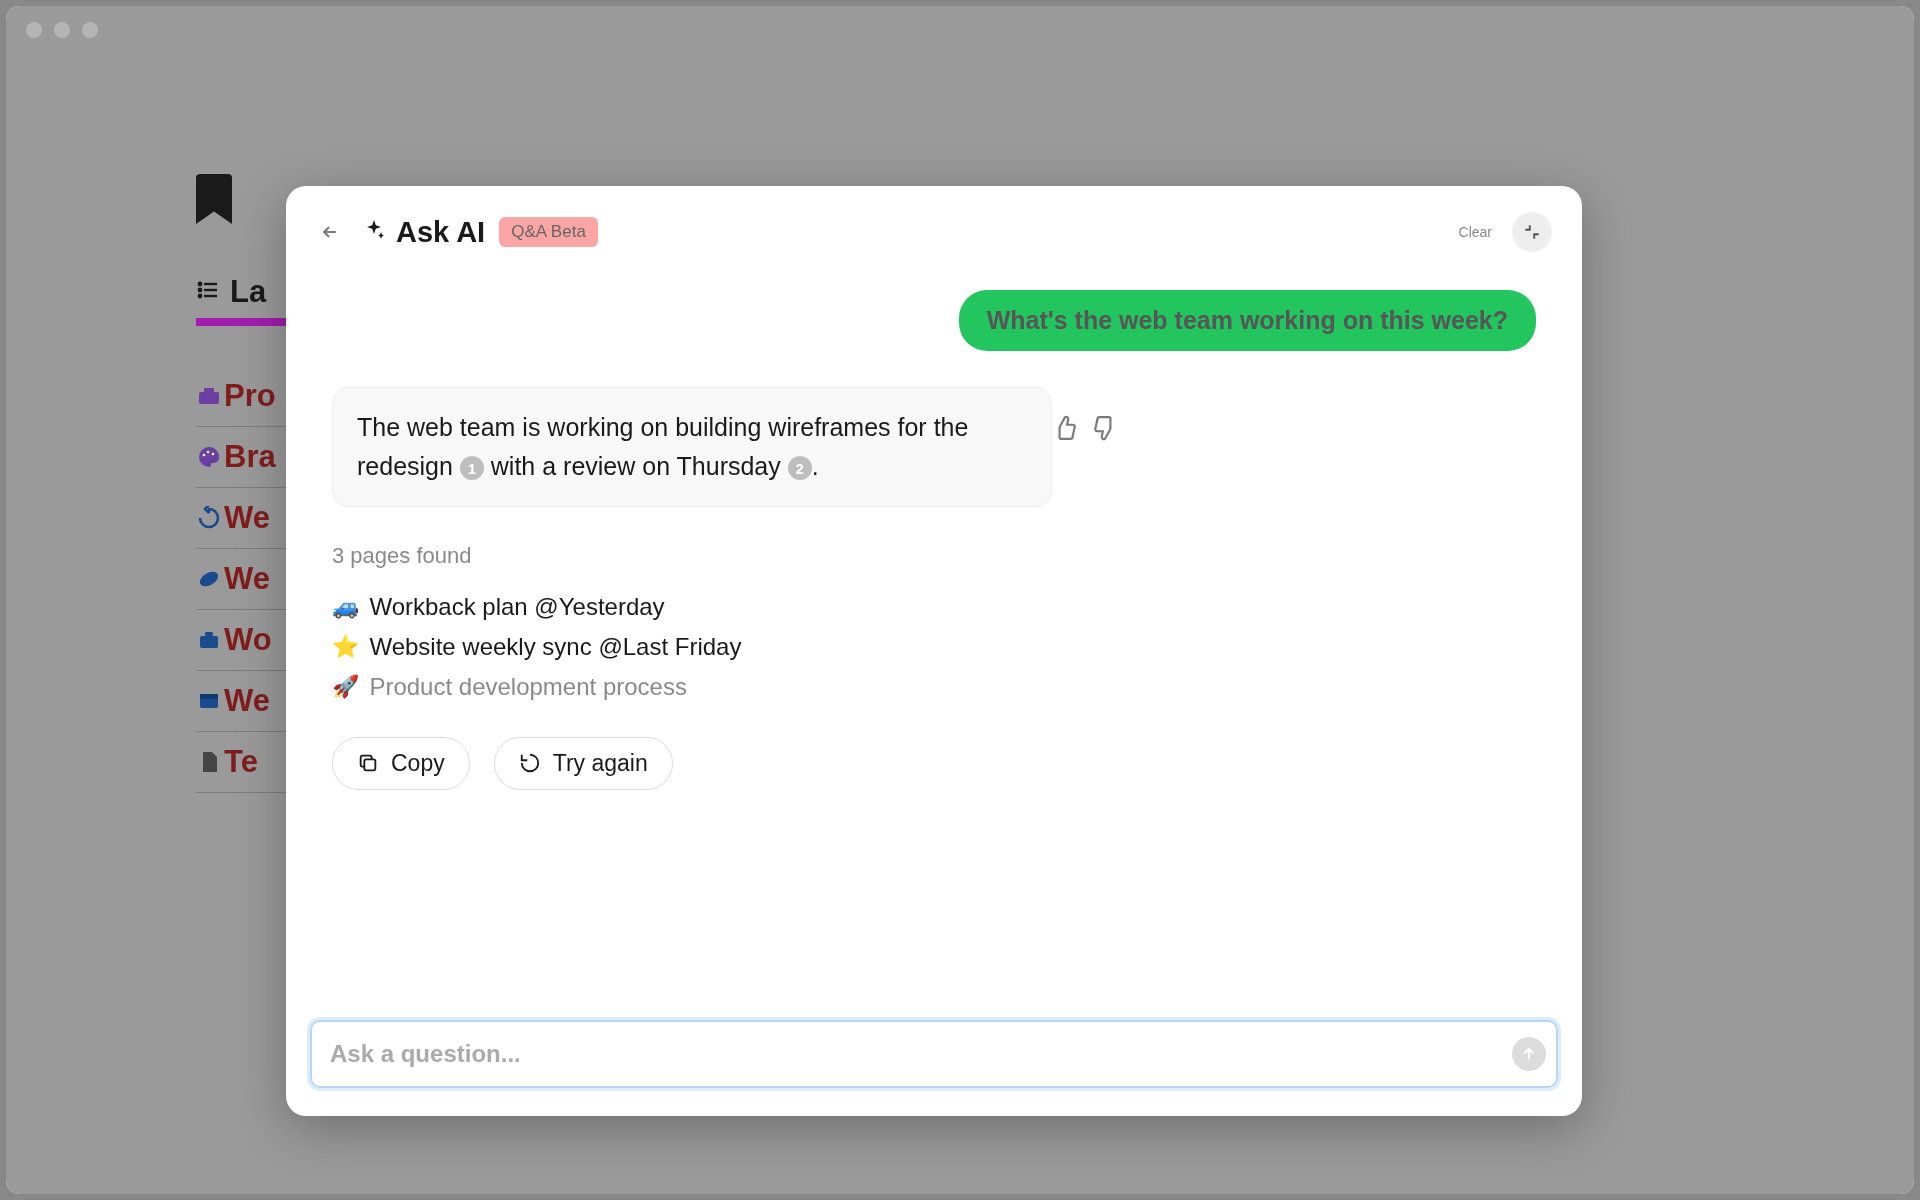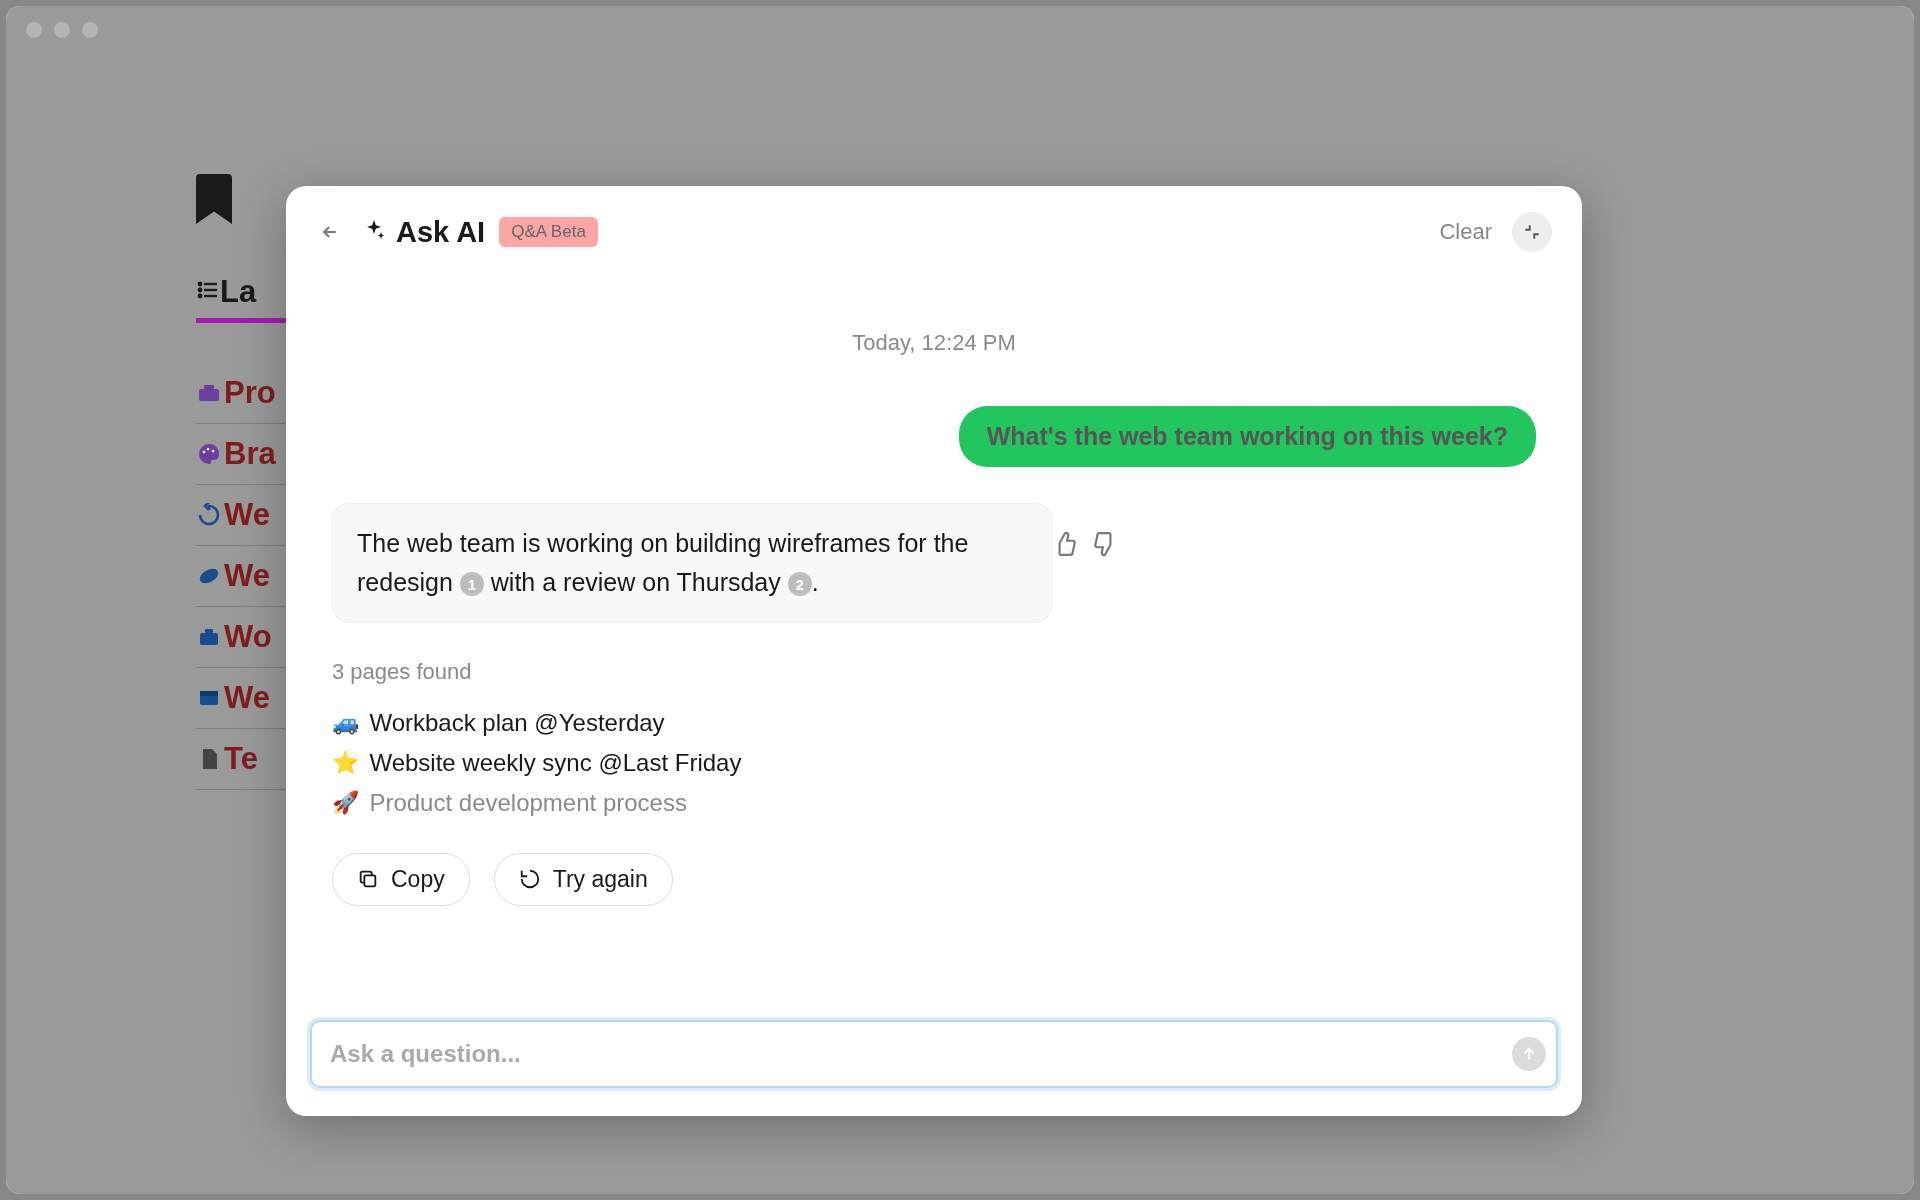--- a/index.html
+++ b/index.html
@@ -46,22 +46,23 @@
 .bookmark-icon {
   width: 36px; height: 50px;
   background: #1a1a1a;
   clip-path: polygon(0 0, 100% 0, 100% 100%, 50% 75%, 0 100%);
   border-radius: 4px 4px 0 0;
   margin-bottom: 50px;
 }
 .tab-row {
   display: flex;
   align-items: center;
+  gap: 10px;
   padding-bottom: 8px;
-  border-bottom: 5px solid #a21caf;
+  border-bottom: 8px solid #a21caf;
   width: 90px;
   margin-bottom: 40px;
   color: #1a1a1a;
   font-weight: 600;
 }
 .list-item {
   display: flex;
   align-items: center;
   gap: 2px;
   padding: 12px 0;
@@ -115,21 +116,21 @@
 .badge {
   background: #fca5a5;
   color: #666;
   font-size: 17px;
   font-weight: 500;
   padding: 5px 12px;
   border-radius: 6px;
 }
 .modal-header-spacer { flex: 1; }
 .clear-btn {
-  font-size: 22px;
+  font-size: 14px;
   color: #888;
   margin-right: 20px;
 }
 .collapse-btn {
   width: 40px; height: 40px;
   border-radius: 50%;
   background: #eee;
   display:flex; align-items:center; justify-content:center;
   color:#555;
 }
@@ -364,21 +365,20 @@
         <div class="clear-btn">Clear</div>
         <div class="collapse-btn">
           <svg width="18" height="18" viewBox="0 0 24 24" fill="none" stroke="currentColor" stroke-width="2.5">
               <path d="M9 3v6H3"></path>
               <path d="M15 21v-6h6"></path>
             </svg>
         </div>
       </div>
 
       <div class="modal-body">
-        <div class="timestamp">Today, 12:24 PM</div>
 
         <div class="clearfix">
           <div class="user-msg">What's the web team working on this week?</div>
         </div>
 
         <div class="ai-row">
           <div class="ai-msg">
             <span>The web team is working on building wireframes for the redesign </span><span class="num-badge">1</span><span> with a review on Thursday </span><span class="num-badge">2</span><span>.</span>
           </div>
           <div class="feedback">

